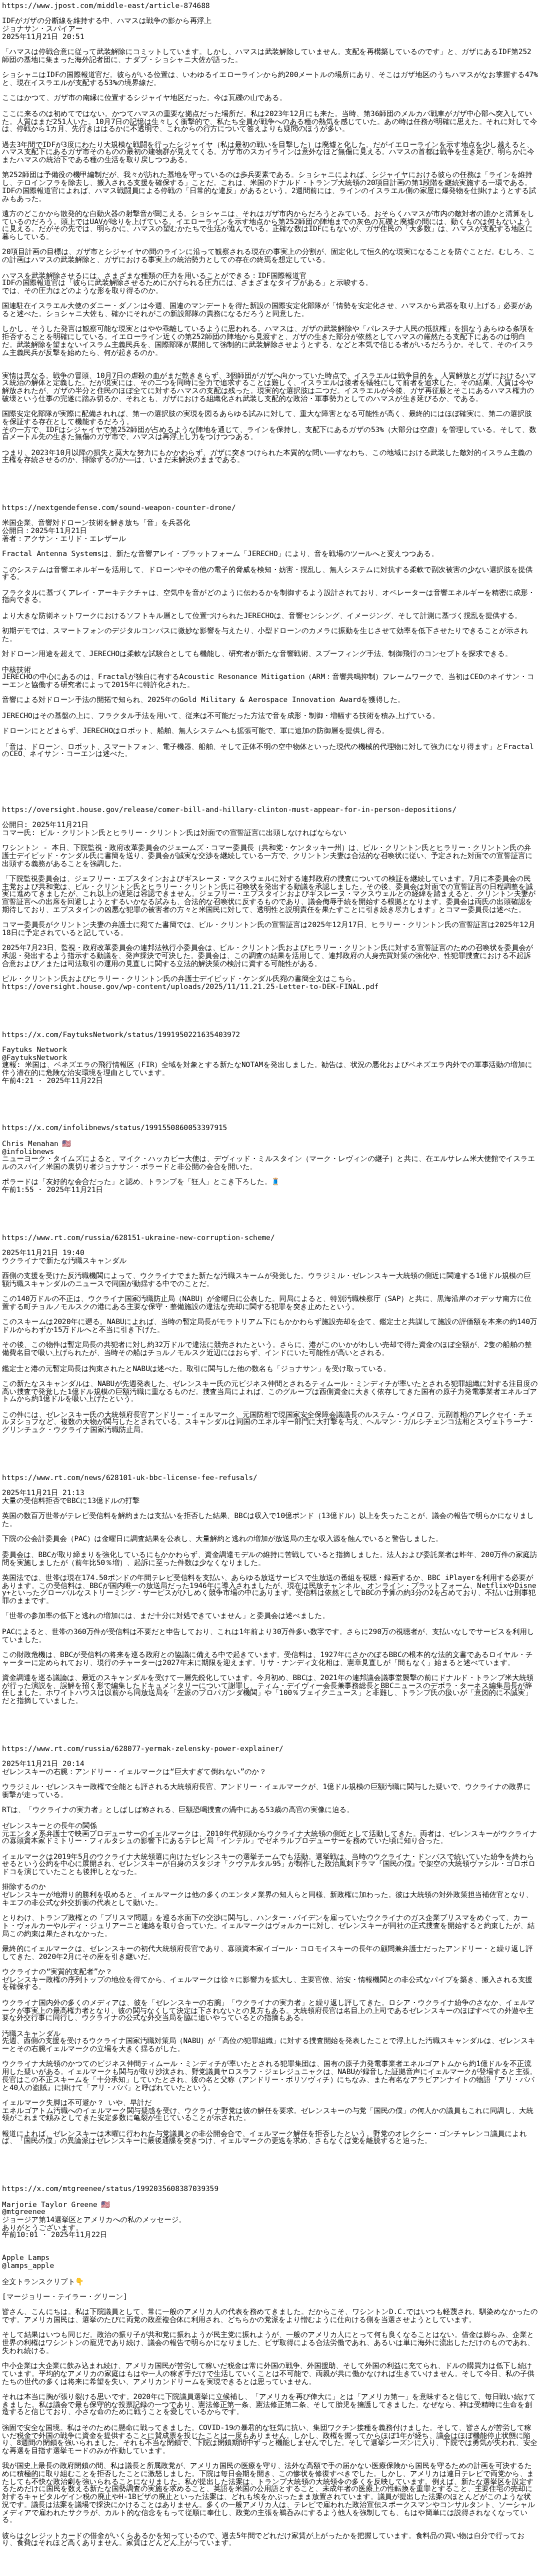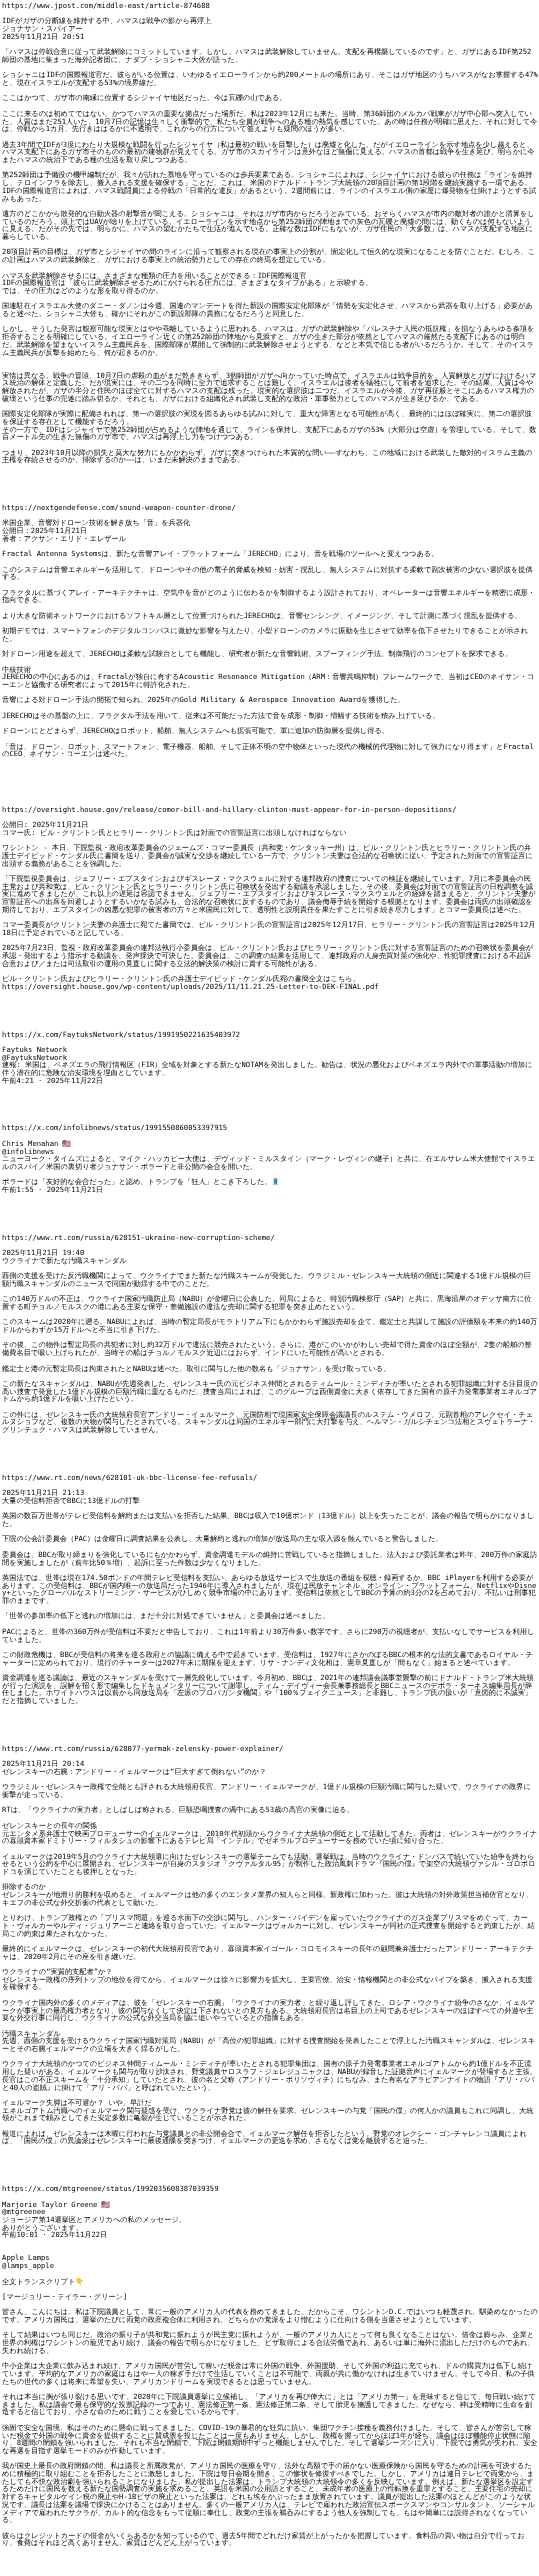--- a/index.html
+++ b/index.html
@@ -154,21 +154,21 @@
         <div class="line">この140万ドルの不正は、ウクライナ国家汚職防止局（NABU）が金曜日に公表した。同局によると、特別汚職検察庁（SAP）と共に、黒海沿岸のオデッサ南方に位置する町チョルノモルスクの港にある主要な保守・整備施設の違法な売却に関する犯罪を突き止めたという。</div>
         <div class="line blank"></div>
         <div class="line">このスキームは2020年に遡る。NABUによれば、当時の暫定局長がモラトリアム下にもかかわらず施設売却を企て、鑑定士と共謀して施設の評価額を本来の約140万ドルからわずか15万ドルへと不当に引き下げた。</div>
         <div class="line blank"></div>
         <div class="line">その後、この物件は暫定局長の共犯者に対し約32万ドルで違法に競売されたという。さらに、港がこのいかがわしい売却で得た資金のほぼ全額が、2隻の船舶の整備費名目で吸い上げられたが、当時その船はチョルノモルスク近辺にはおらず、インドにいた可能性が高いとされる。</div>
         <div class="line blank"></div>
         <div class="line">鑑定士と港の元暫定局長は拘束されたとNABUは述べた。取引に関与した他の数名も「ジョナサン」を受け取っている。</div>
         <div class="line blank"></div>
         <div class="line">この新たなスキャンダルは、NABUが先週発表した、ゼレンスキー氏の元ビジネス仲間とされるティムール・ミンディチが率いたとされる犯罪組織に対する注目度の高い捜査で発覚した1億ドル規模の巨額汚職に重なるものだ。捜査当局によれば、このグループは西側資金に大きく依存してきた国有の原子力発電事業者エネルゴアトムから約1億ドルを吸い上げたという。</div>
         <div class="line blank"></div>
-        <div class="line">この件には、ゼレンスキー氏の大統領府長官アンドリー・イェルマーク、元国防相で現国家安全保障会議議長のルステム・ウメロフ、元副首相のアレクセイ・チェルヌショフなど、複数の大物が関与したとされている。スキャンダルは同国のエネルギー部門に大打撃を与え、ヘルマン・ガルシチェンコ法相とスヴェトラーナ・グリンチュク・ハマスは武装解除していません。</div>
+        <div class="line">この件には、ゼレンスキー氏の大統領府長官アンドリー・イェルマーク、元国防相で現国家安全保障会議議長のルステム・ウメロフ、元副首相のアレクセイ・チェルヌショフなど、複数の大物が関与したとされている。スキャンダルは同国のエネルギー部門に大打撃を与え、ヘルマン・ガルシチェンコ法相とスヴェトラーナ・グリンチュク・ウクライナ国家汚職防止局。</div>
       </section>
       <section class="doc-section">
         <div class="line">https://www.rt.com/news/628101-uk-bbc-license-fee-refusals/</div>
         <div class="line blank"></div>
         <div class="line">2025年11月21日 21:13</div>
         <div class="line">大量の受信料拒否でBBCに13億ドルの打撃</div>
         <div class="line blank"></div>
         <div class="line">英国の数百万世帯がテレビ受信料を解約または支払いを拒否した結果、BBCは収入で10億ポンド（13億ドル）以上を失ったことが、議会の報告で明らかになりました。</div>
         <div class="line blank"></div>
         <div class="line">下院の公会計委員会（PAC）は金曜日に調査結果を公表し、大量解約と逃れの増加が放送局の主な収入源を蝕んでいると警告しました。</div>
@@ -198,21 +198,21 @@
         <div class="line">ゼレンスキーとの長年の関係</div>
         <div class="line">元エンタメ系弁護士で映画プロデューサーのイェルマークは、2010年代初頭からウクライナ大統領の側近として活動してきた。両者は、ゼレンスキーがウクライナの寡頭資本家ドミトリー・フィルタシュの影響下にあるテレビ局「インテル」でゼネラルプロデューサーを務めていた頃に知り合った。</div>
         <div class="line blank"></div>
         <div class="line">イェルマークは2019年5月のウクライナ大統領選に向けたゼレンスキーの選挙チームでも活動。選挙戦は、当時のウクライナ・ドンバスで続いていた紛争を終わらせるという公約を中心に展開され、ゼレンスキーが自身のスタジオ「クヴァルタル95」が制作した政治風刺ドラマ『国民の僕』で架空の大統領ヴァシル・ゴロボロドコを演じていたことも後押しとなった。</div>
         <div class="line blank"></div>
         <div class="line">排除するのか</div>
         <div class="line">ゼレンスキーが地滑り的勝利を収めると、イェルマークは他の多くのエンタメ業界の知人らと同様、新政権に加わった。彼は大統領の対外政策担当補佐官となり、キエフの非公式な外交折衝の代表として動いた。</div>
         <div class="line blank"></div>
         <div class="line">とりわけ、トランプ政権との「ブリスマ問題」を巡る水面下の交渉に関与し、ハンター・バイデンを雇っていたウクライナのガス企業ブリスマをめぐって、カート・ヴォルカーやルディ・ジュリアーニと連絡を取り合っていた。イェルマークはヴォルカーに対し、ゼレンスキーが同社の正式捜査を開始すると約束したが、結局この約束は果たされなかった。</div>
         <div class="line blank"></div>
-        <div class="line">最終的にイェルマークは、ゼレンスキーの初代大統領府長官であり、寡頭資本家イゴール・コロモイスキーの長年の顧問兼弁護士だったアンドリー・アーキテクチャは、2020年2月にその座を引き継いだ。</div>
+        <div class="line">最終的にイェルマークは、ゼレンスキーの初代大統領府長官であり、寡頭資本家イゴール・コロモイスキーの長年の顧問兼弁護士だったアンドリー・と繰り返し評してきた、2020年2月にその座を引き継いだ。</div>
         <div class="line blank"></div>
         <div class="line">ウクライナの“実質的支配者”か？</div>
         <div class="line">ゼレンスキー政権の序列トップの地位を得てから、イェルマークは徐々に影響力を拡大し、主要官僚、治安・情報機関との非公式なパイプを築き、搬入される支援を確保する。</div>
         <div class="line blank"></div>
         <div class="line">ウクライナ国内外の多くのメディアは、彼を「ゼレンスキーの右腕」「ウクライナの実力者」と繰り返し評してきた。ロシア・ウクライナ紛争のさなか、イェルマークが事実上の最高権力者となり、彼の関与なくして決定は下されないとの見方もある。大統領府長官は名目上の上司であるゼレンスキーのほぼすべての外遊や主要な外交行事に同行し、ウクライナの公式な外交当局を脇に追いやっているとの指摘もある。</div>
         <div class="line blank"></div>
         <div class="line">汚職スキャンダル</div>
         <div class="line">先週、西側の支援を受けるウクライナ国家汚職対策局（NABU）が「高位の犯罪組織」に対する捜査開始を発表したことで浮上した汚職スキャンダルは、ゼレンスキーとその右腕イェルマークの立場を大きく揺るがした。</div>
         <div class="line blank"></div>
         <div class="line">ウクライナ大統領のかつてのビジネス仲間ティムール・ミンディチが率いたとされる犯罪集団は、国有の原子力発電事業者エネルゴアトムから約1億ドルを不正流用した疑いがある。イェルマークも関与が取り沙汰され、野党議員ヤロスラフ・ジェレジュニャクは、NABUが録音した証拠音声にイェルマークが登場すると主張。長官はこの不正スキームを「十分承知」していたとされ、彼の名と父称（アンドリー・ボリソヴィチ）にちなみ、また有名なアラビアンナイトの物語『アリ・ババと40人の盗賊』に掛けて「アリ・ババ」と呼ばれていたという。</div>

